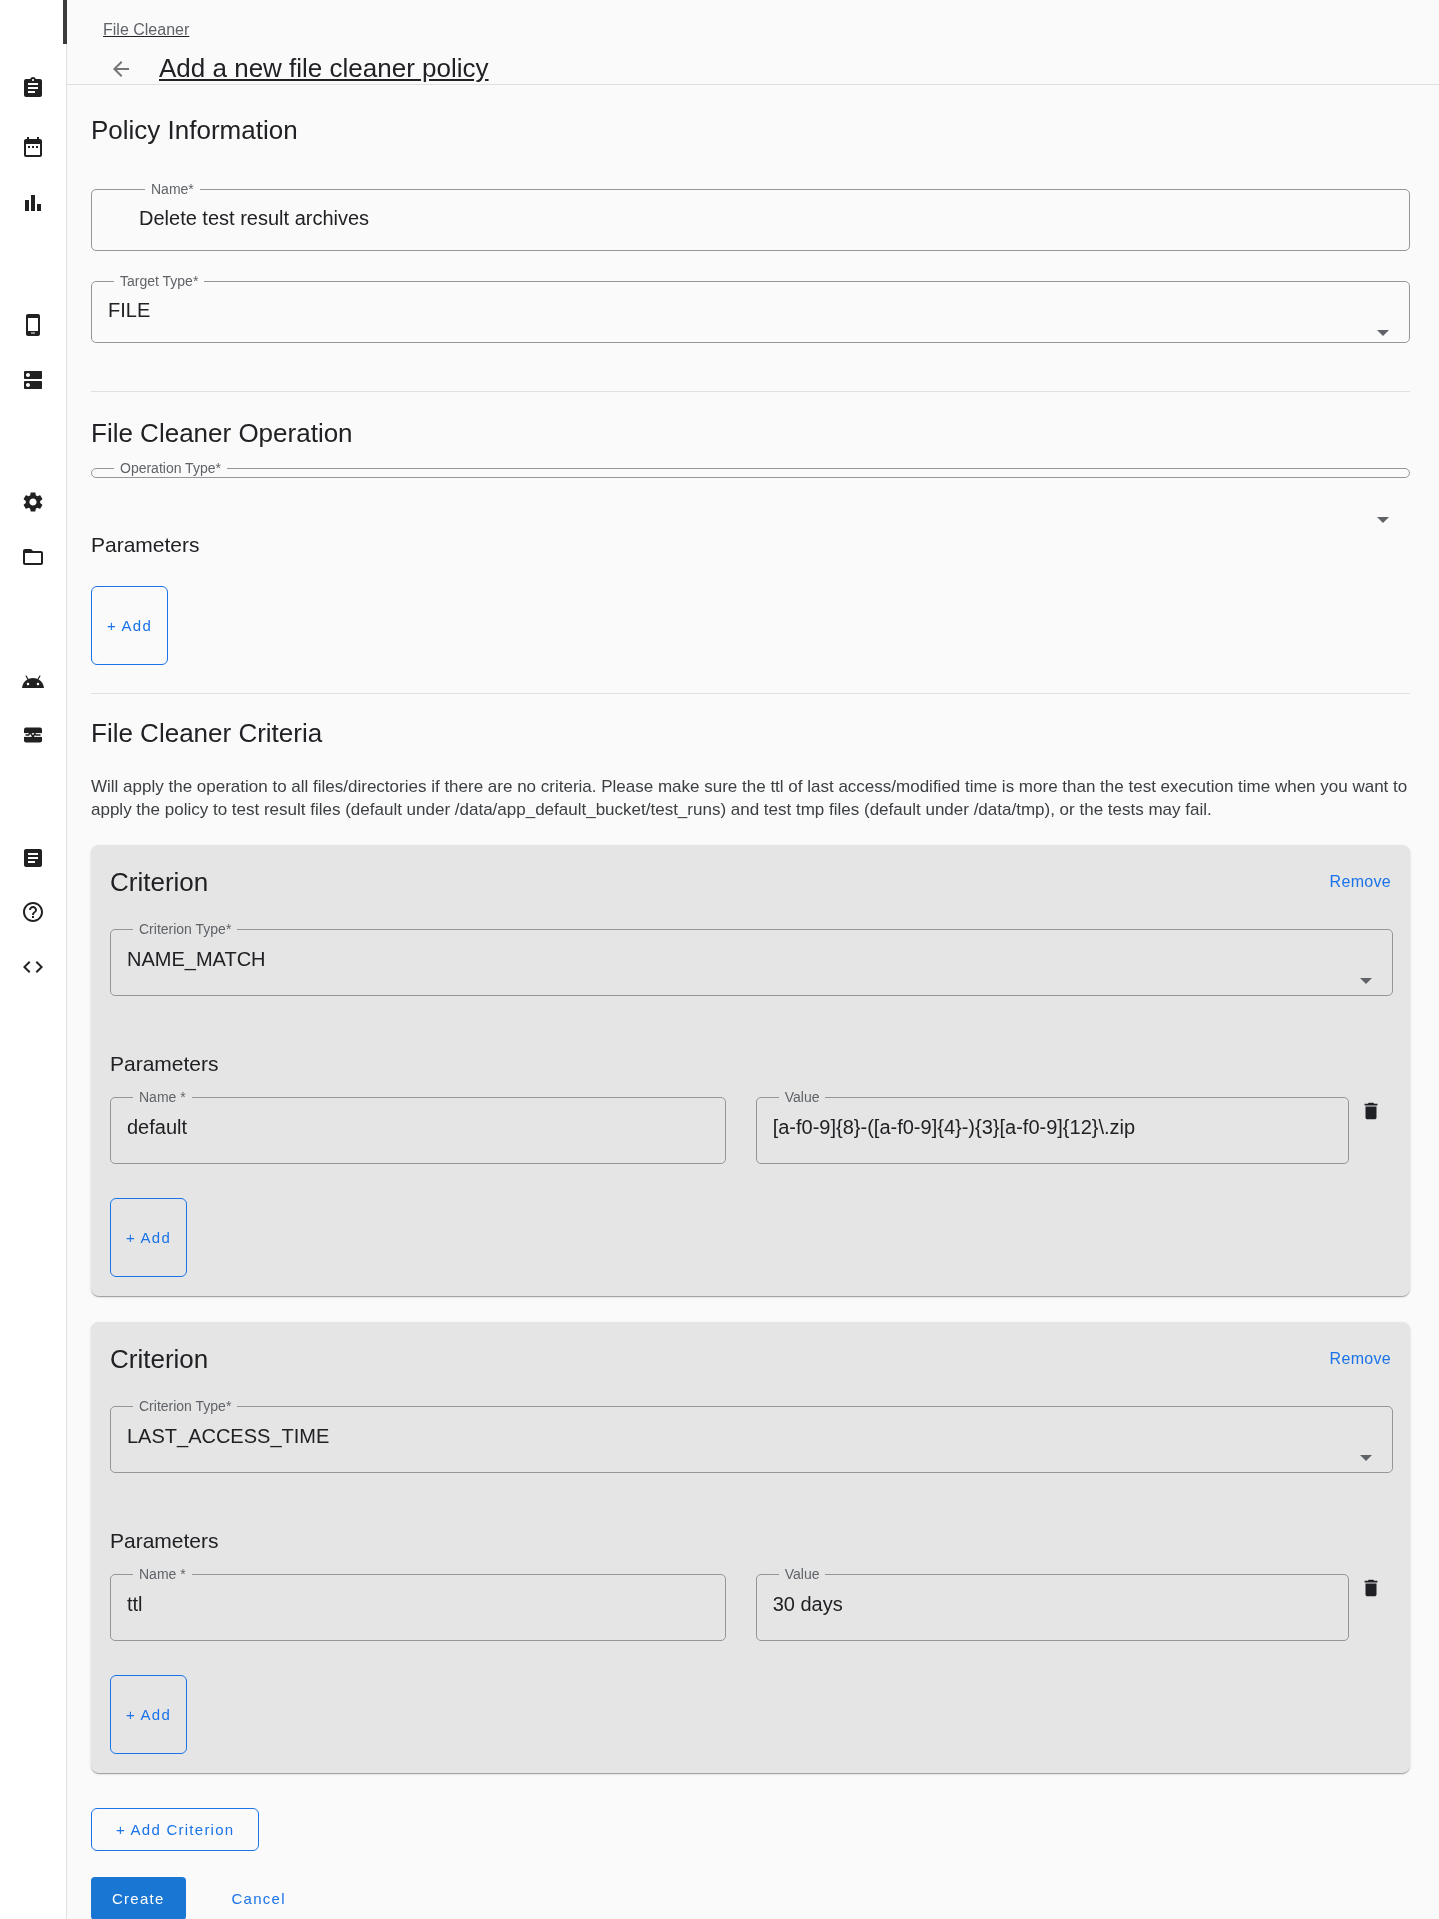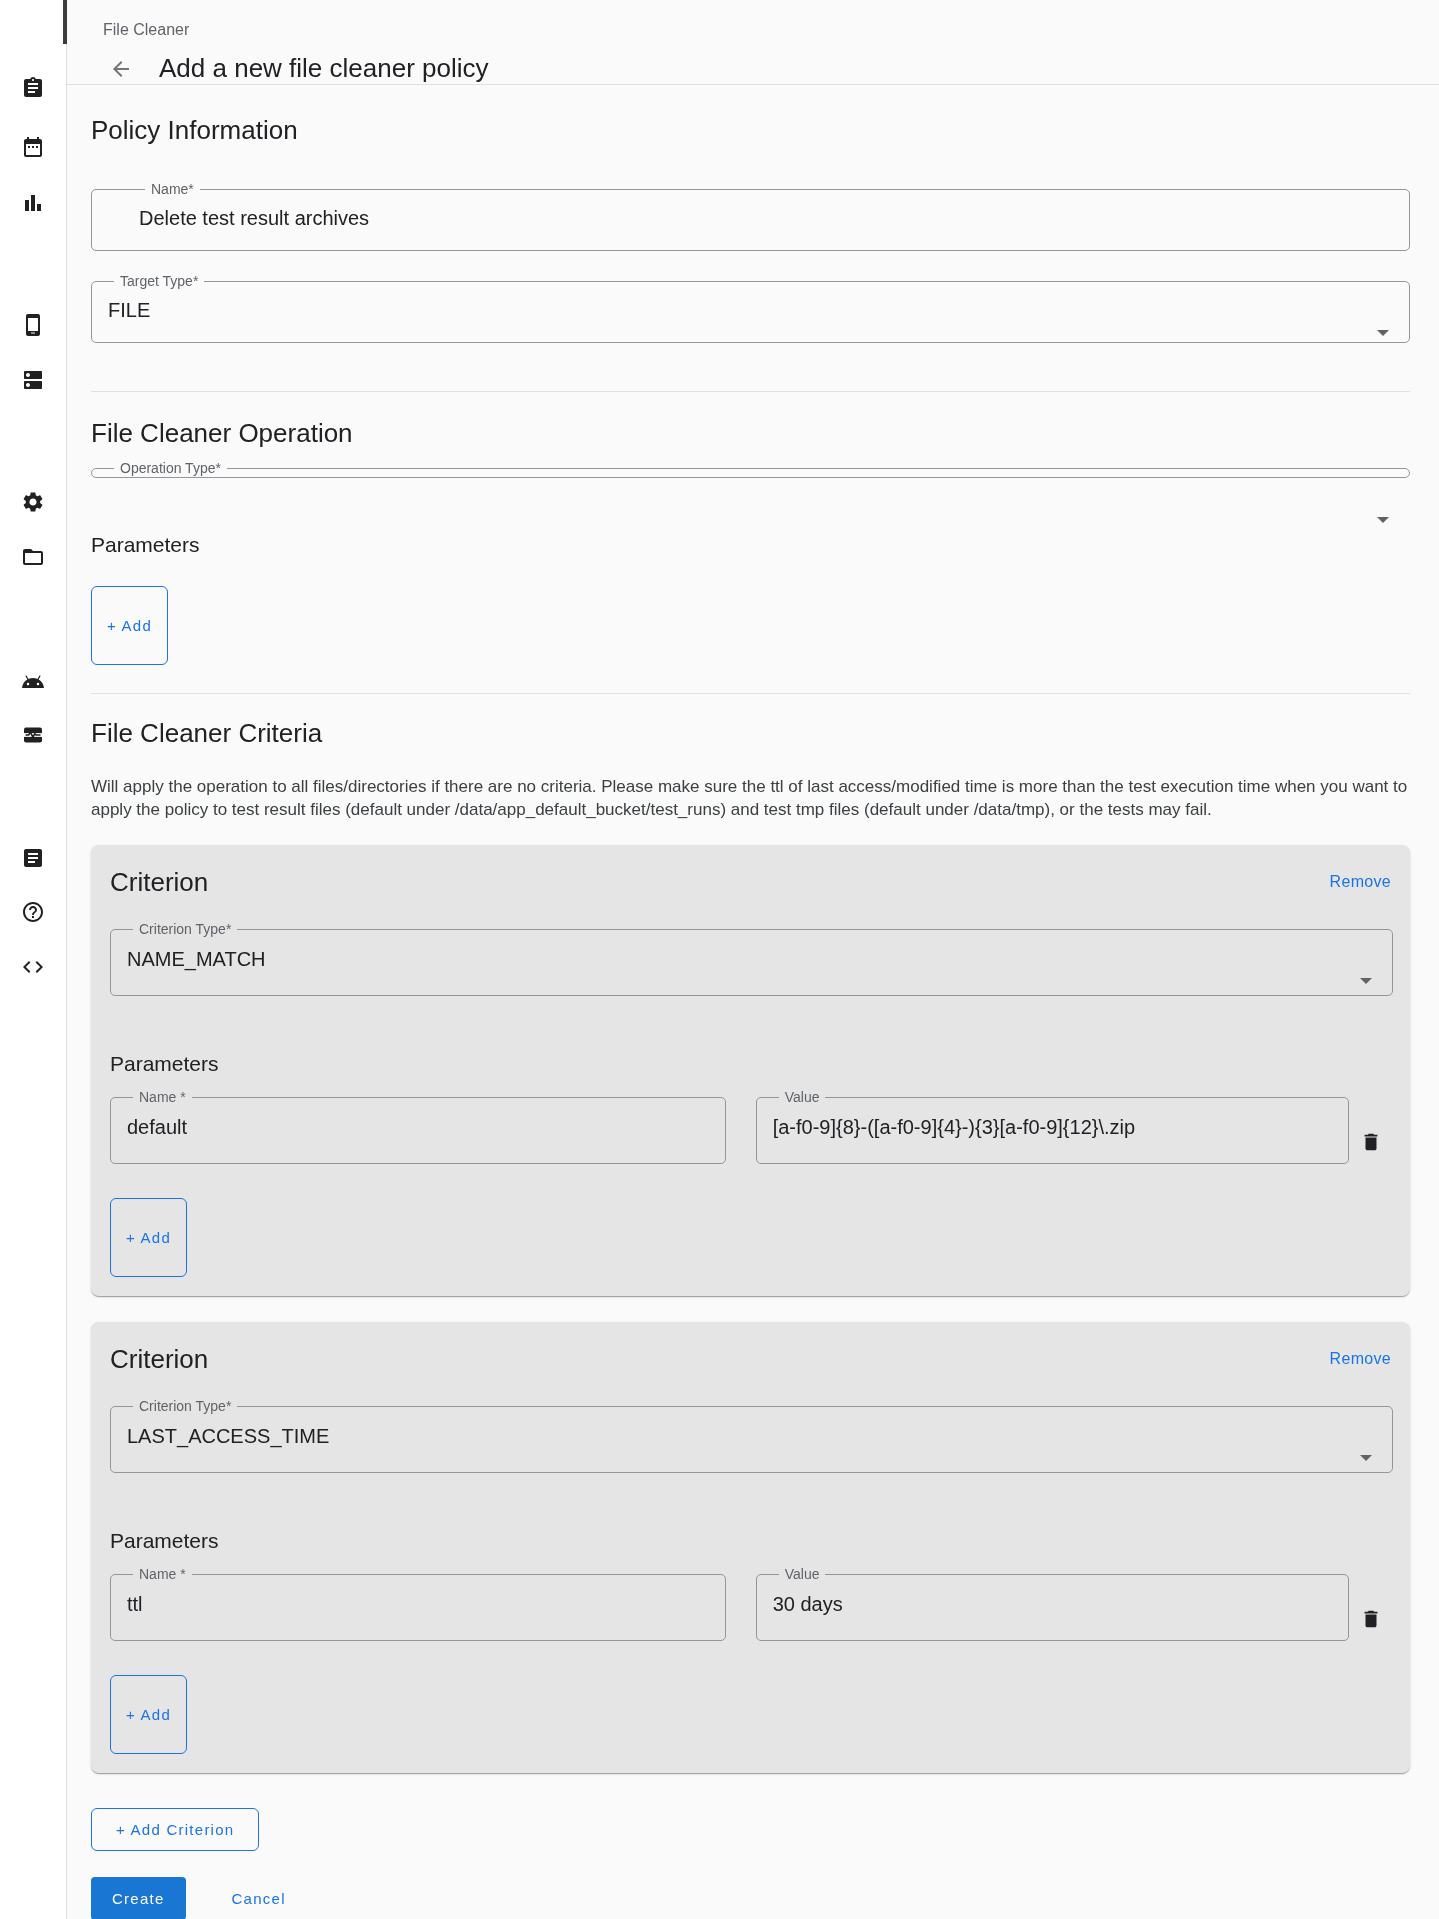--- a/index.html
+++ b/index.html
@@ -30,20 +30,21 @@
   .nav-item{position:absolute;left:21px;width:24px;height:24px;cursor:pointer;}
   .nav-item svg{width:24px;height:24px;display:block;fill:#212121;}
   .scroll-thumb{position:absolute;left:63px;top:0;width:4px;height:44px;background:#3c3c3c;z-index:3;}
 
   
   .main{flex:1;display:flex;flex-direction:column;}
   .header{
     height:100px;background:var(--page-bg);
     border-bottom:1px solid var(--divider);
     padding:20px 0 0 36px;
+    text-decoration:underline;
   }
   .breadcrumb{font-size:16px;color:var(--label);line-height:19px;}
   .title-row{display:flex;align-items:center;margin-top:14px;}
   .back-btn{width:24px;height:24px;margin-left:6px;cursor:pointer;border:none;background:none;padding:0;}
   .back-btn svg{width:24px;height:24px;fill:#757575;display:block;}
   .page-title{font-size:26px;font-weight:400;color:var(--text);margin:0 0 0 26px;}
 
   .content{padding:0 29px 12px 24px;}
 
   h2.section{font-size:26px;font-weight:400;color:var(--text);margin:0;line-height:30px;}
@@ -109,21 +110,21 @@
     background:#e5e5e5;border-radius:8px;
     box-shadow:0 2px 1px -1px rgba(0,0,0,.2), 0 1px 1px 0 rgba(0,0,0,.14), 0 1px 3px 0 rgba(0,0,0,.12);
     padding:22px 17px 19px 19px;
   }
   #criterion-card-1{margin-top:24px;}
   #criterion-card-2{margin-top:26px;}
   .card-header{display:flex;justify-content:space-between;align-items:flex-start;}
   .card-heading{font-size:26px;font-weight:400;margin:0;line-height:30px;}
   .card .type-field{margin-top:24px;}
   .card .params-heading{margin-top:56px;}
-  .param-row{display:flex;align-items:flex-end;margin-top:13px;}
+  .param-row{display:flex;align-items:flex-start;margin-top:13px;}
   .param-row .name-f{flex:1.04;}
   .param-row .gap{flex:0 0 30px;}
   .param-row .value-f{flex:1;}
   .trash-btn{
     flex:0 0 44px;background:none;border:none;cursor:pointer;
     display:flex;align-items:center;justify-content:center;height:44px;padding:0;
   }
   .trash-btn svg{width:22px;height:22px;fill:#202124;}
   .card .add-param-btn{margin-top:34px;}
 

